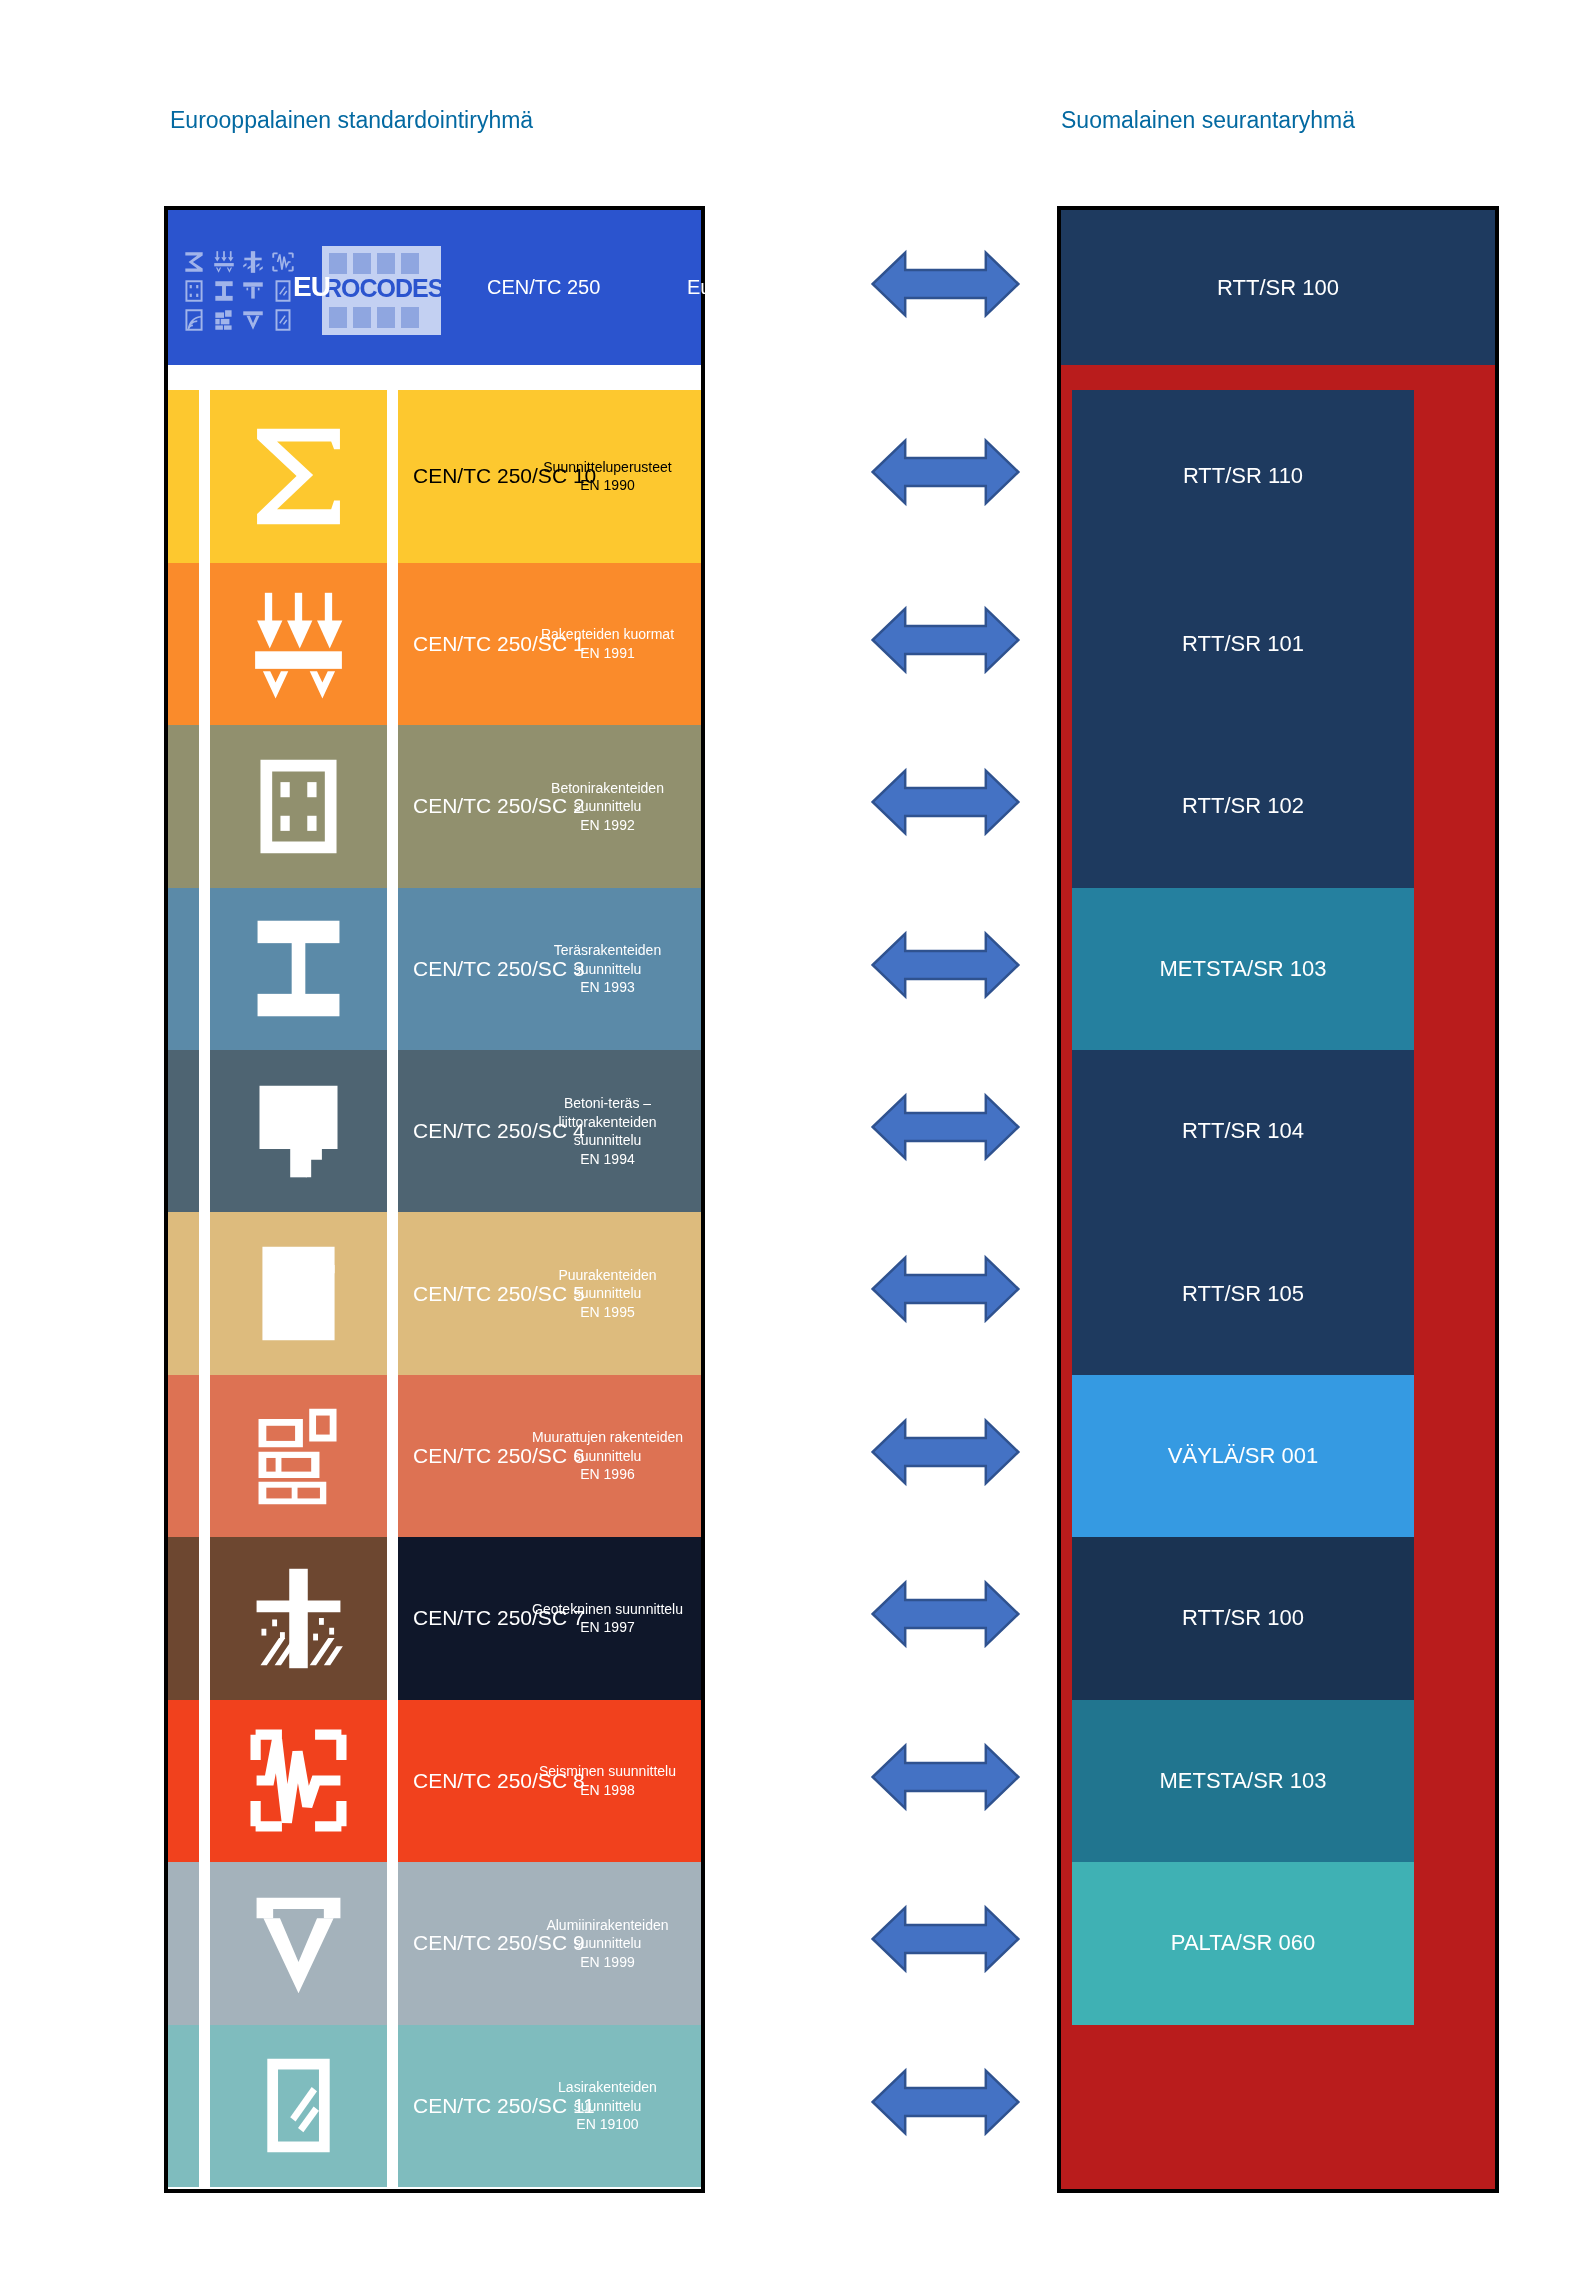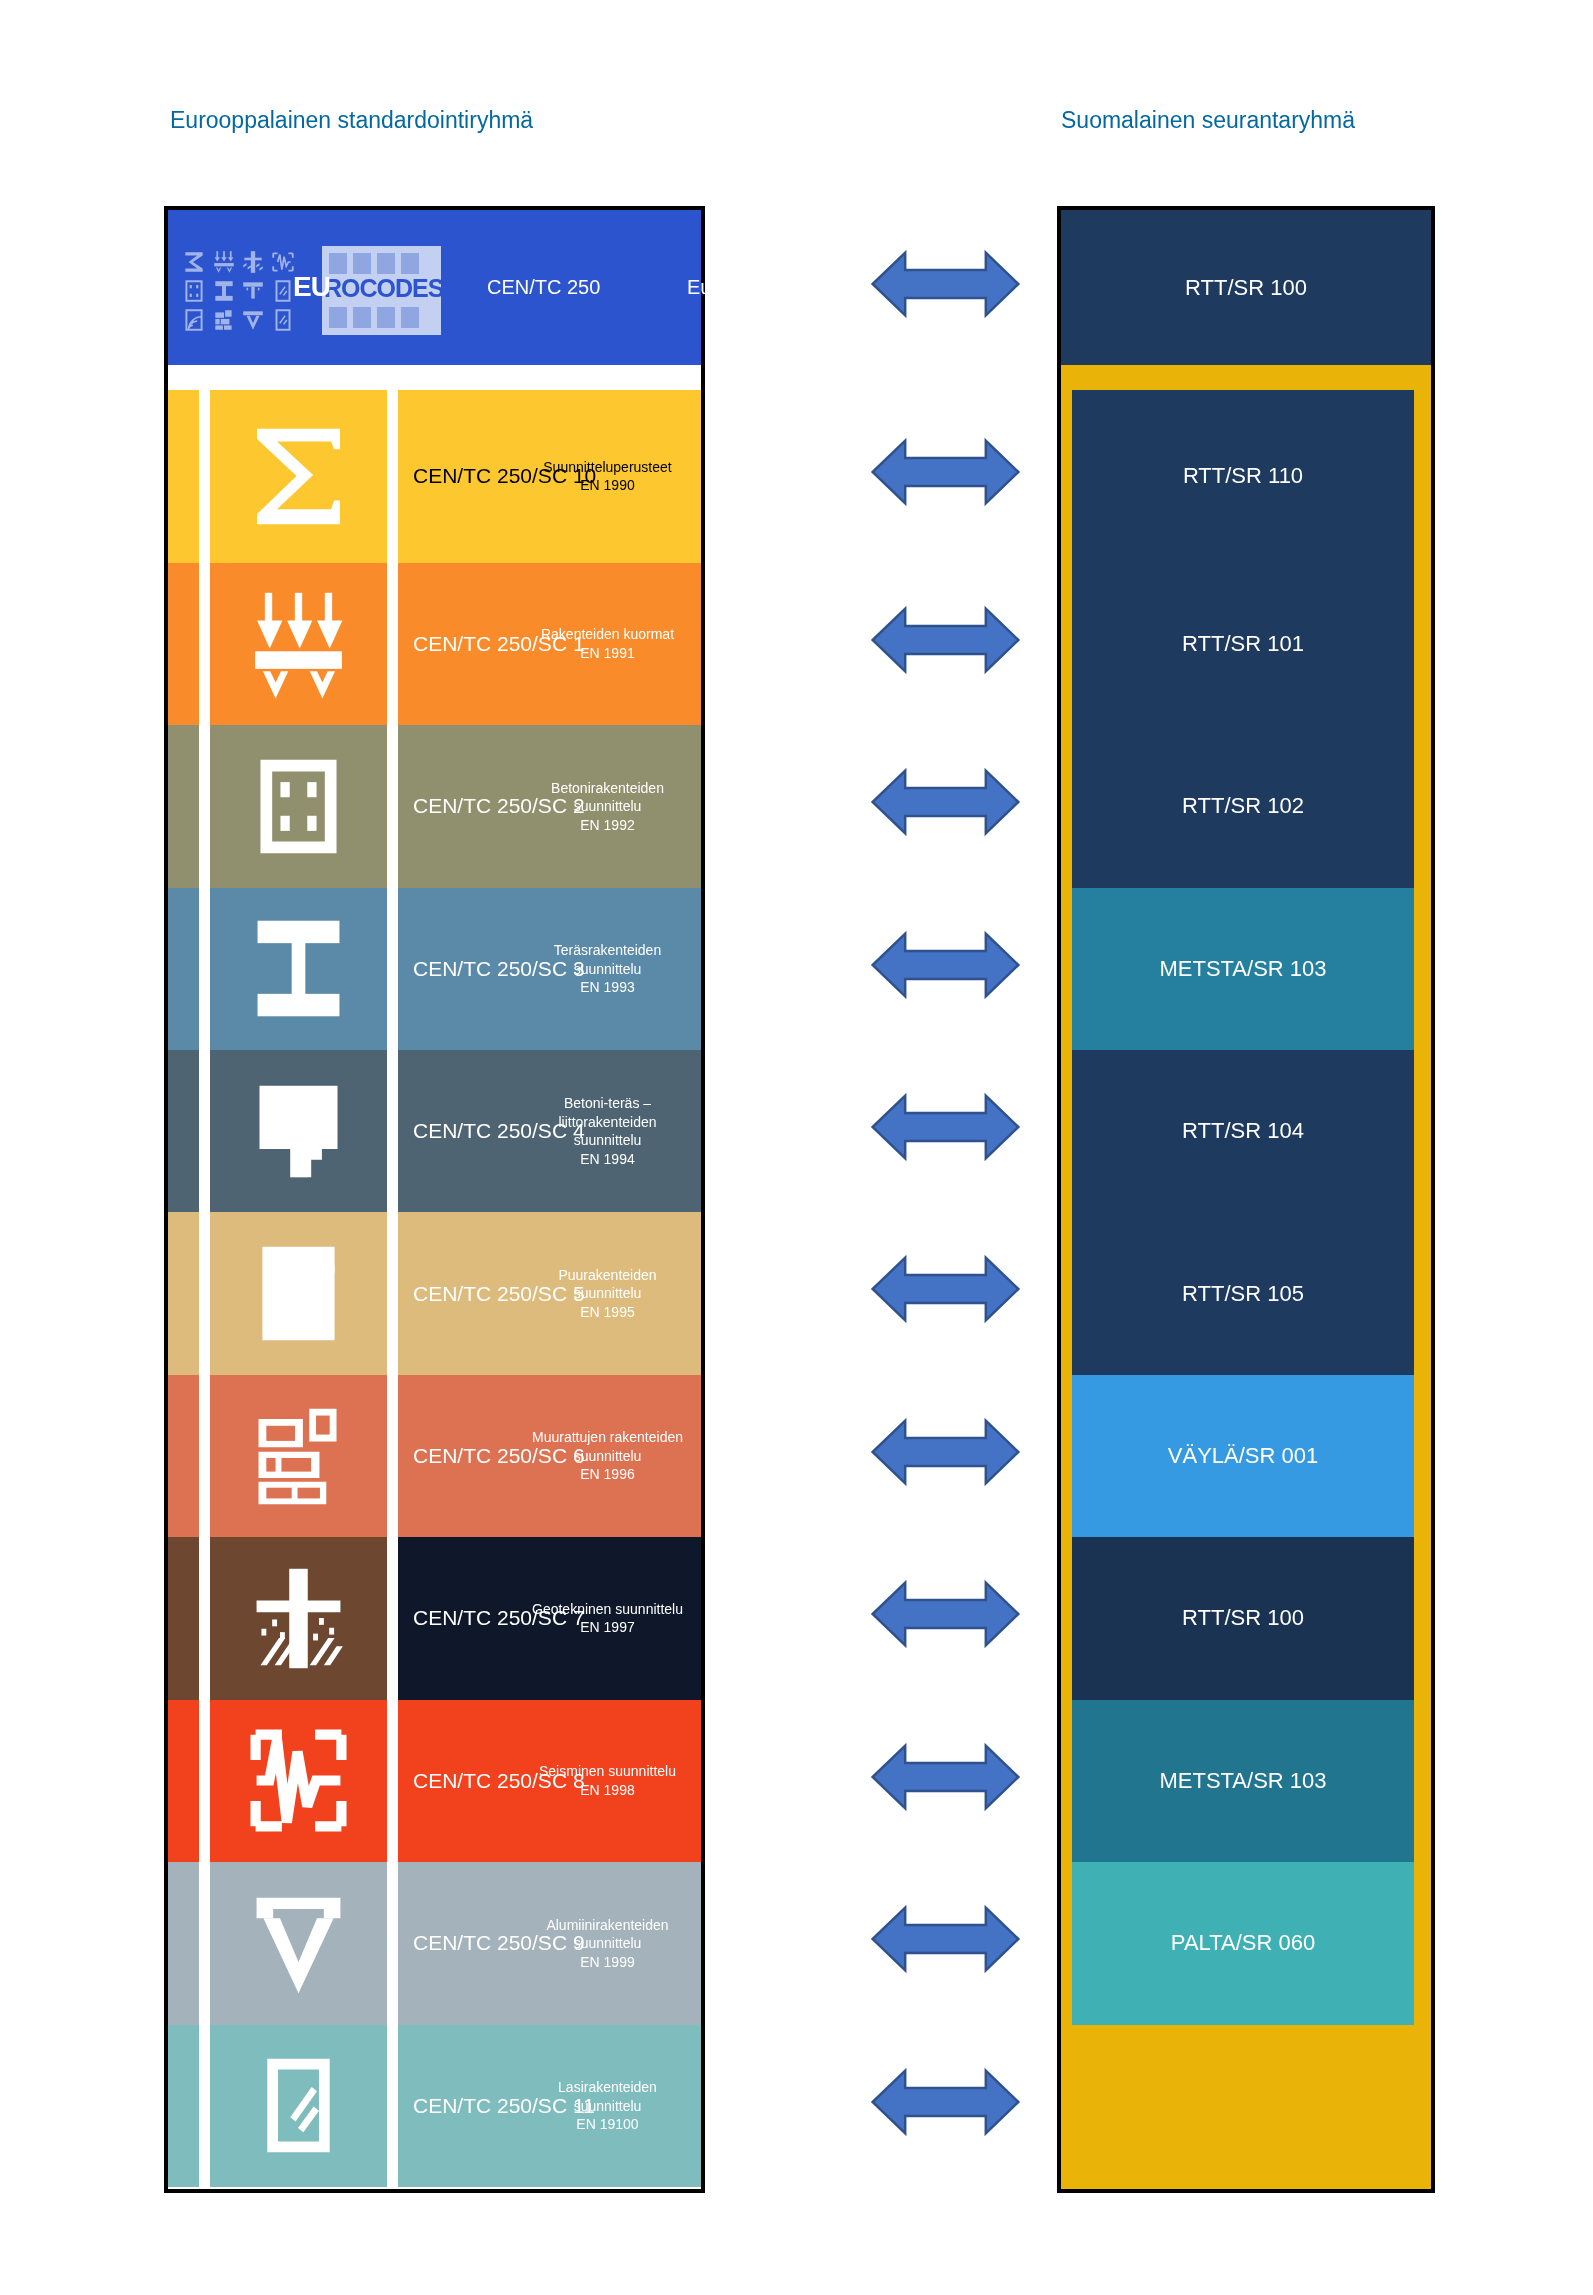--- a/index.html
+++ b/index.html
@@ -74,22 +74,22 @@
   .sc-row.light .sc-code,.sc-row.light .sc-desc{color:#fff;}
   .sc-icon svg{width:117px;height:117px;display:block;}
 
   
   #arrow-col{position:absolute;left:868px;top:0;width:160px;height:2295px;}
   .arrow{position:absolute;left:0;width:155px;height:72px;}
   .arrow svg{width:100%;height:100%;display:block;}
 
   
   #right-frame{
-    position:absolute;left:1057px;top:206px;width:378px;height:1987px;
-    border:4.5px solid #000;background:#eab308;box-sizing:border-box;
+    position:absolute;left:1057px;top:206px;width:442px;height:1987px;
+    border:4.5px solid #000;background:#b91c1c;box-sizing:border-box;
   }
   #rtt-banner{
     position:absolute;left:0;top:0;width:100%;height:155px;
     background:#1e3a5f;display:flex;align-items:center;justify-content:center;
   }
   #rtt-banner span{color:#fff;font-size:22px;font-family:"Liberation Sans",sans-serif;}
   #fi-area{position:absolute;left:11px;top:180px;width:342px;height:1797px;}
   .fi-row{width:100%;display:flex;align-items:center;justify-content:center;}
   .fi-row span{color:#fff;font-size:22px;white-space:nowrap;
     font-family:"Liberation Sans",sans-serif;}

